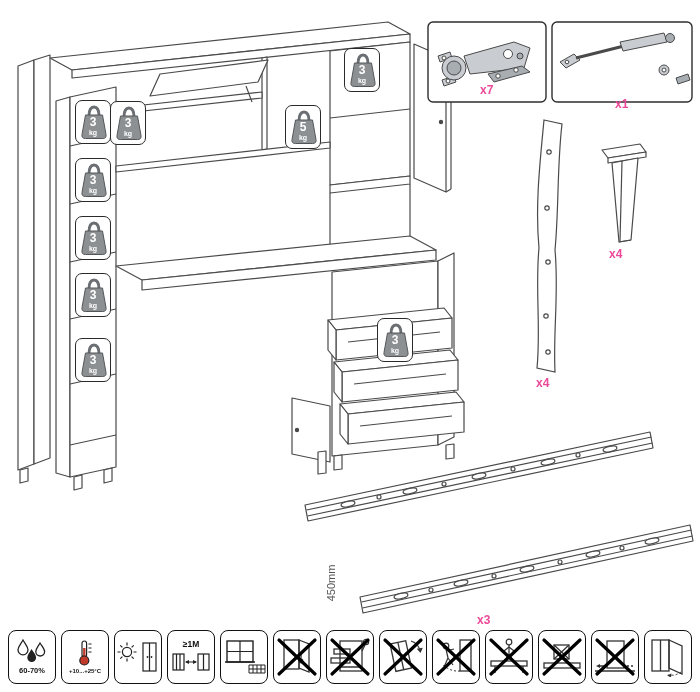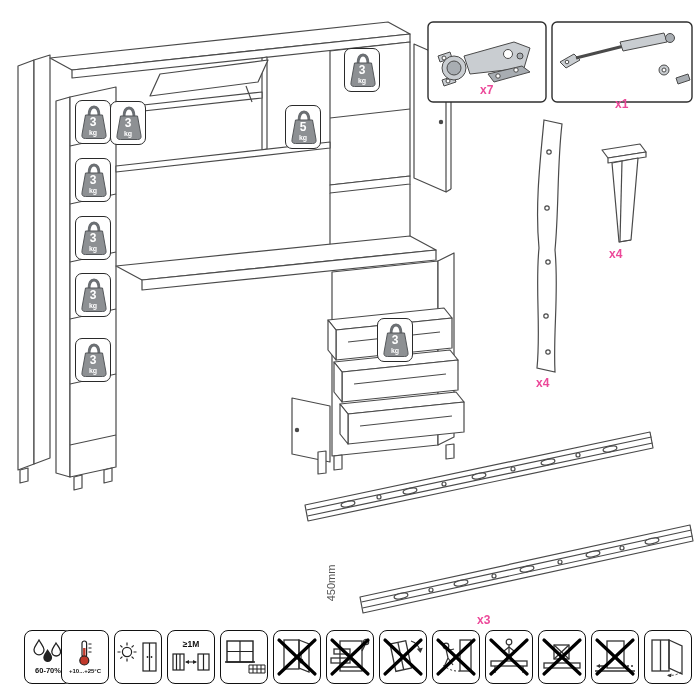--- a/index.html
+++ b/index.html
@@ -274,21 +274,21 @@
 
   <div class="qty" style="left:480px;top:84px">x7</div>
   <div class="qty" style="left:615px;top:98px">x1</div>
   <div class="qty" style="left:536px;top:377px">x4</div>
   <div class="qty" style="left:609px;top:248px">x4</div>
   <div class="qty" style="left:477px;top:614px">x3</div>
   <div class="vlabel">
     <span>450mm</span>
   </div>
 
-  <div class="cbox" style="left:24px">
+  <div class="cbox" style="left:8px">
     <svg width="38" height="27" viewBox="0 0 38 27">
       <path d="M10 1 C7.5 5.5 5 7.8 5 10.8 a5 5 0 0 0 10 0 C15 7.8 12.5 5.5 10 1 Z" fill="none" stroke="#222" stroke-width="1.3"></path>
       <path d="M27 4 C24.8 8 22.8 10 22.8 12.6 a4.4 4.4 0 0 0 8.8 0 C31.6 10 29.6 8 27 4 Z" fill="none" stroke="#222" stroke-width="1.3"></path>
       <path d="M18.5 10 C16.3 14 14.3 16 14.3 18.6 a4.4 4.4 0 0 0 8.8 0 C23.1 16 21.1 14 18.5 10 Z" fill="#222"></path>
     </svg>
     <div class="clabel">60-70%</div>
   </div>
 
   <div class="cbox" style="left:61px">
     <svg width="30" height="27" viewBox="0 0 30 27">

